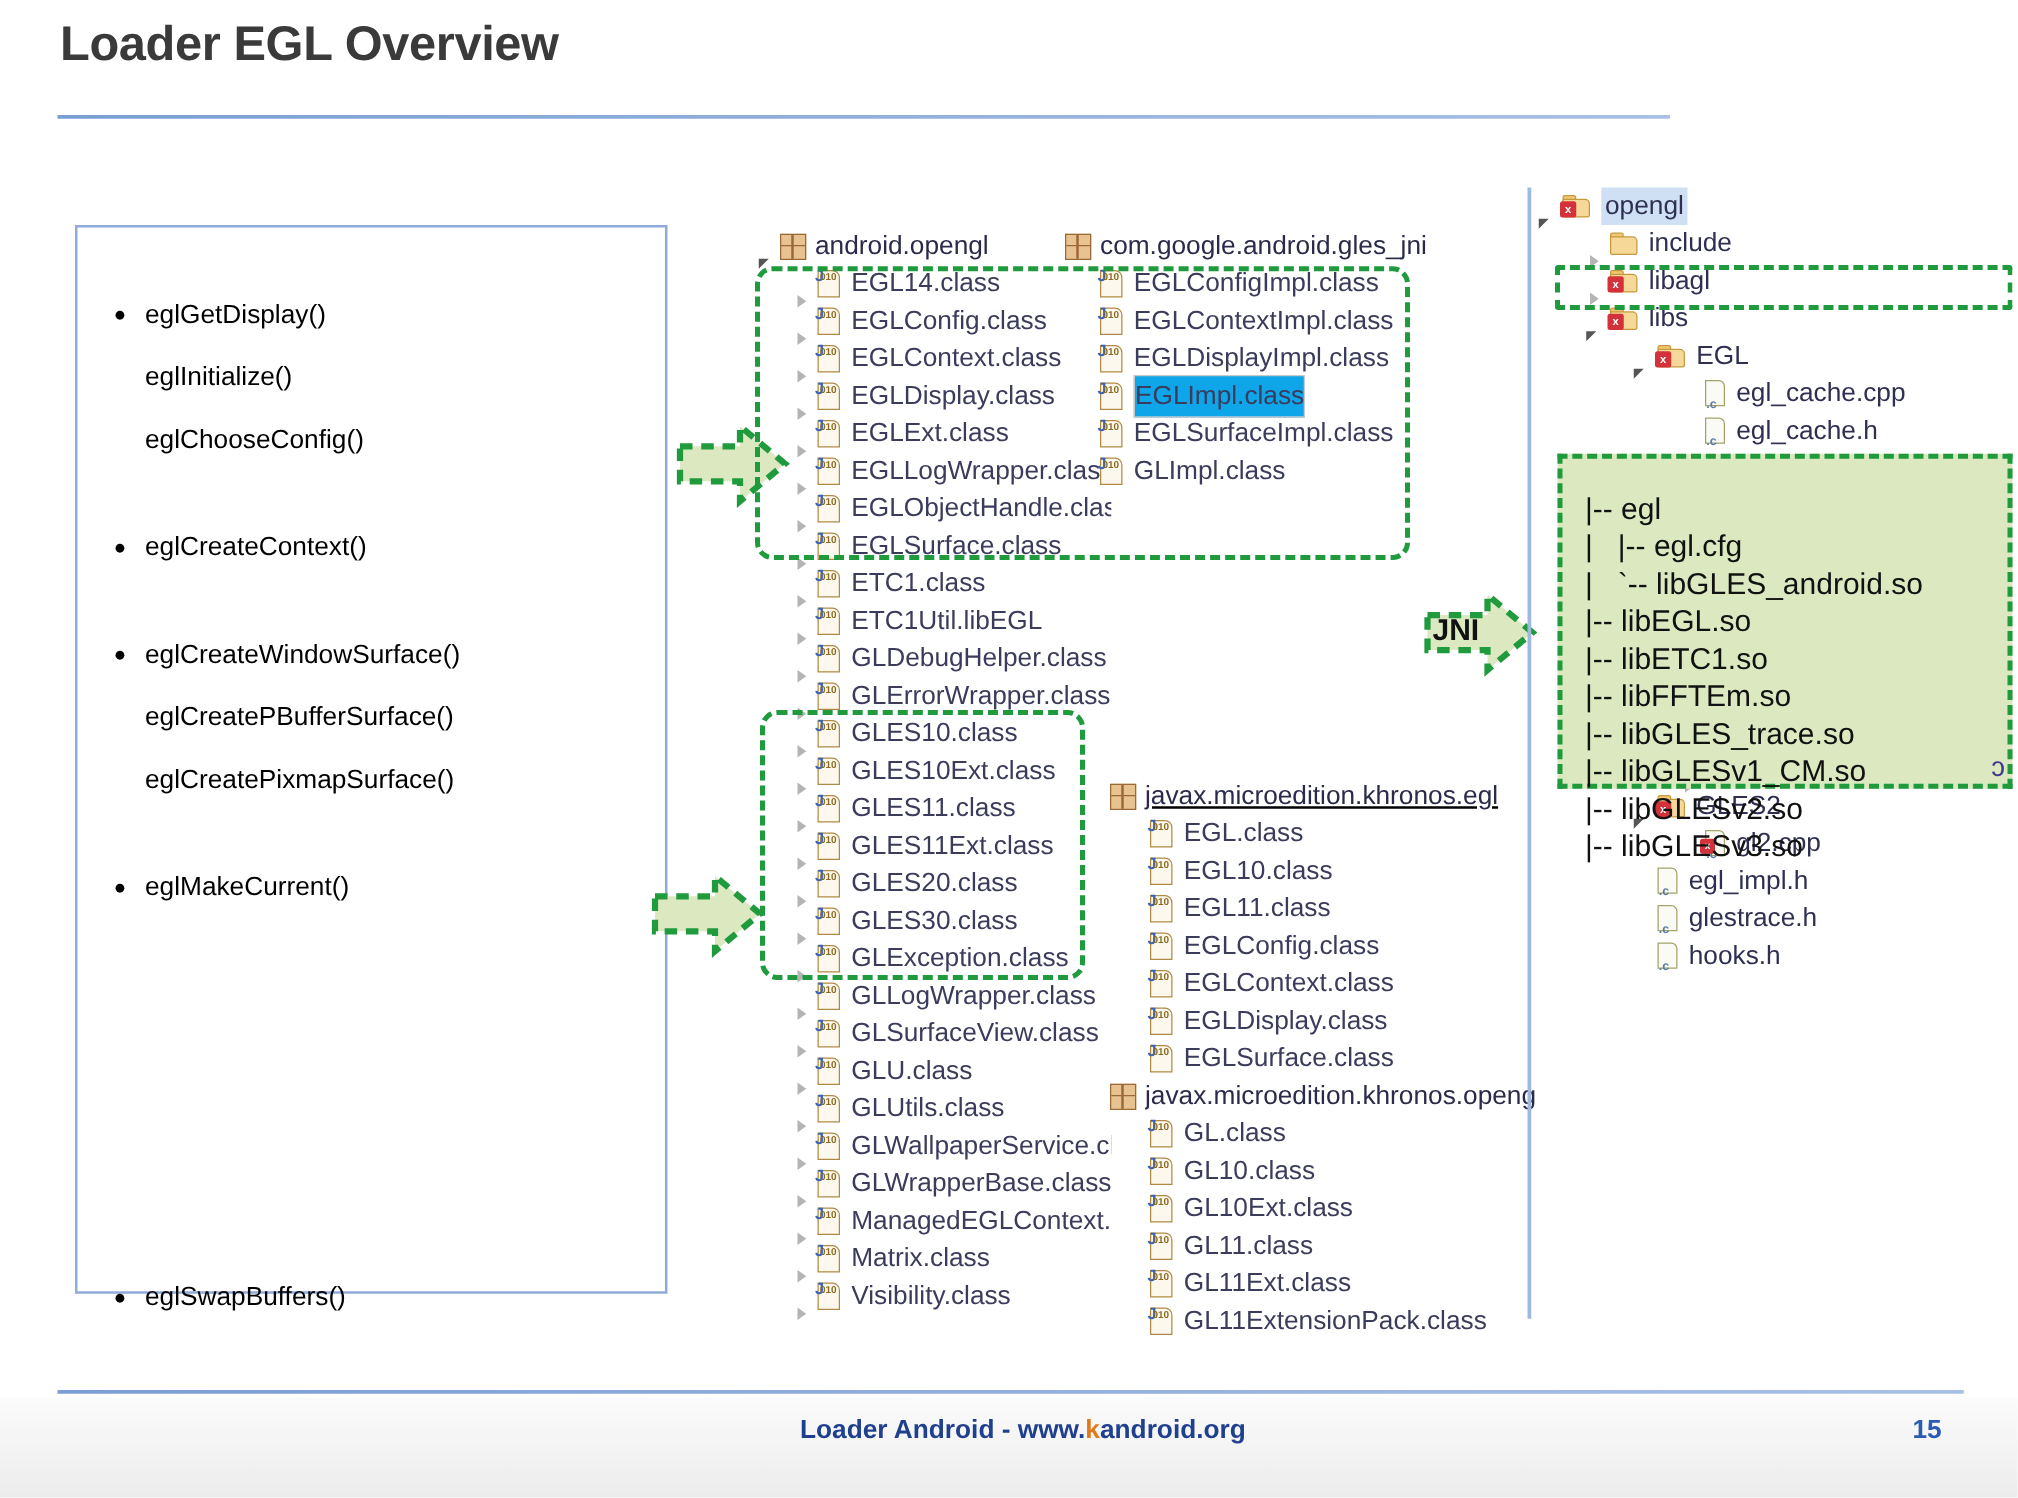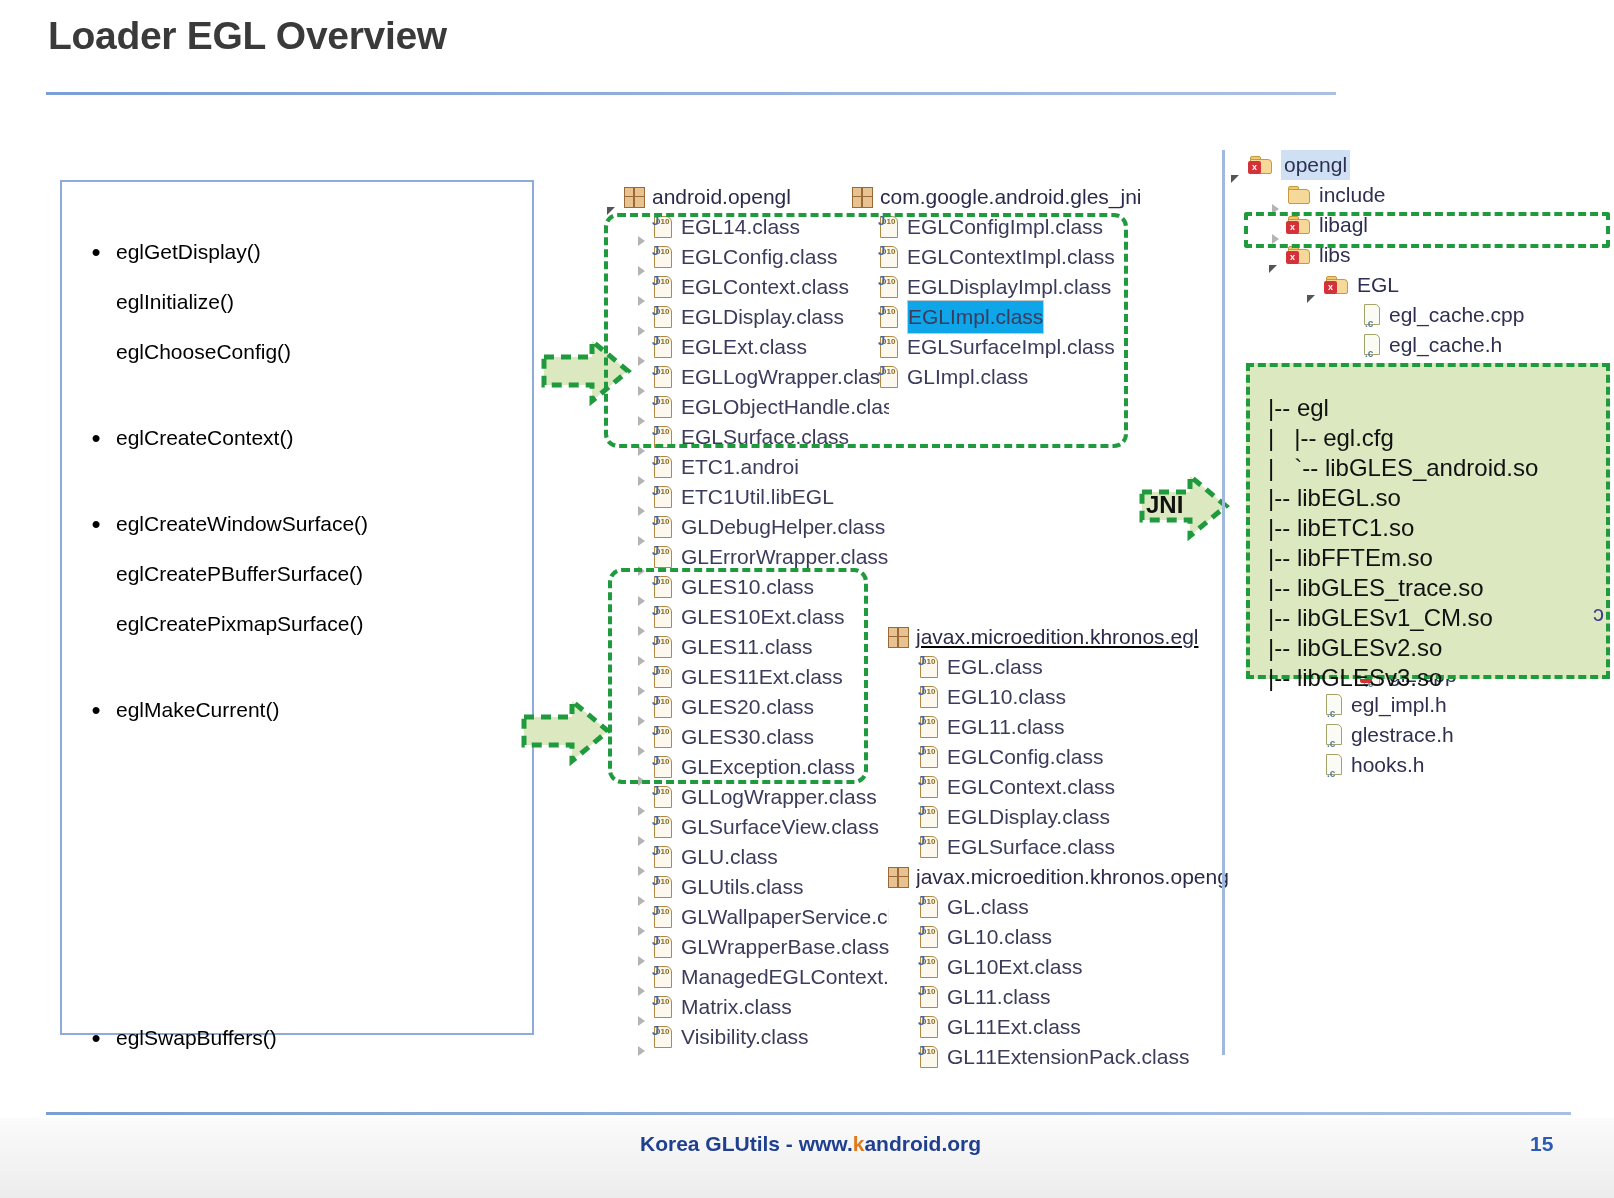--- a/index.html
+++ b/index.html
@@ -99,21 +99,21 @@
   .ico-c .ct{position:absolute;left:3px;top:6px;font-size:10px;font-weight:bold;color:#5b7ca8;}
   .ico-c .xb{position:absolute;left:-2px;top:8px;width:12px;height:12px;background:#d4323a;border-radius:2px;color:#fff;font-size:8px;font-weight:bold;text-align:center;line-height:12px;}
 
   
   .green-dash{position:absolute;border:4px dashed #1f9a3d;box-sizing:border-box;border-radius:14px;pointer-events:none;}
   #gb-egl{left:604px;top:213px;width:524px;height:235px;}
   #gb-gles{left:608px;top:568px;width:260px;height:216px;}
   #gb-libagl{left:1244px;top:212px;width:366px;height:36px;border-radius:3px;}
 
   #libs-box{
-    position:absolute;left:1246px;top:363px;width:364px;height:316px;
+    position:absolute;left:1246px;top:363px;width:364px;height:268px;
     background:#dbe8c0;border:4px dashed #1f9a3d;box-sizing:border-box;
   }
   .lib-line{font-size:24px;line-height:30px;color:#111;white-space:pre;font-family:"Liberation Sans",sans-serif;}
   #libs-inner{position:absolute;left:18px;top:26px;}
   #libs-peek{position:absolute;right:2px;top:234px;font-size:22px;color:#3b3b8c;}
 
   
   .garrow{position:absolute;}
   .garrow svg{display:block;}
   #jni-label{position:absolute;left:1146px;top:491px;font-size:24px;font-weight:bold;color:#111;}
@@ -270,21 +270,21 @@
         </span>
         <span class="cls-label clip-a">EGLSurface.class</span>
       </div>
       <div class="row" style="left: 28px; top: 270px;">
         <span class="tw closed"></span>
         <span class="ico ico-cls">
           <span class="pg"></span>
           <span class="jj">J</span>
           <span class="bits">010</span>
         </span>
-        <span class="cls-label clip-a">ETC1.androi</span>
+        <span class="cls-label clip-a">ETC1.class</span>
       </div>
       <div class="row" style="left: 28px; top: 300px;">
         <span class="tw closed"></span>
         <span class="ico ico-cls">
           <span class="pg"></span>
           <span class="jj">J</span>
           <span class="bits">010</span>
         </span>
         <span class="cls-label clip-a">ETC1Util.libEGL</span>
       </div>
@@ -836,16 +836,16 @@
         <div class="lib-line">|-- libGLES_trace.so</div>
         <div class="lib-line">|-- libGLESv1_CM.so</div>
         <div class="lib-line">|-- libGLESv2.so</div>
         <div class="lib-line">|-- libGLESv3.so</div>
       </div>
     <div id="libs-peek">ɔ</div>
   </div>
 
   <div id="footer-rule"></div>
   <div id="footer-bg"></div>
-  <div id="footer-text"><span>Korea GLUtils - www.</span><span class="k">k</span><span>androi</span><span>d.org</span></div>
+  <div id="footer-text"><span>Loader Android - www.</span><span class="k">k</span><span>androi</span><span>d.org</span></div>
   <div id="page-num">15</div>
 
 </div>
 
 </body></html>

